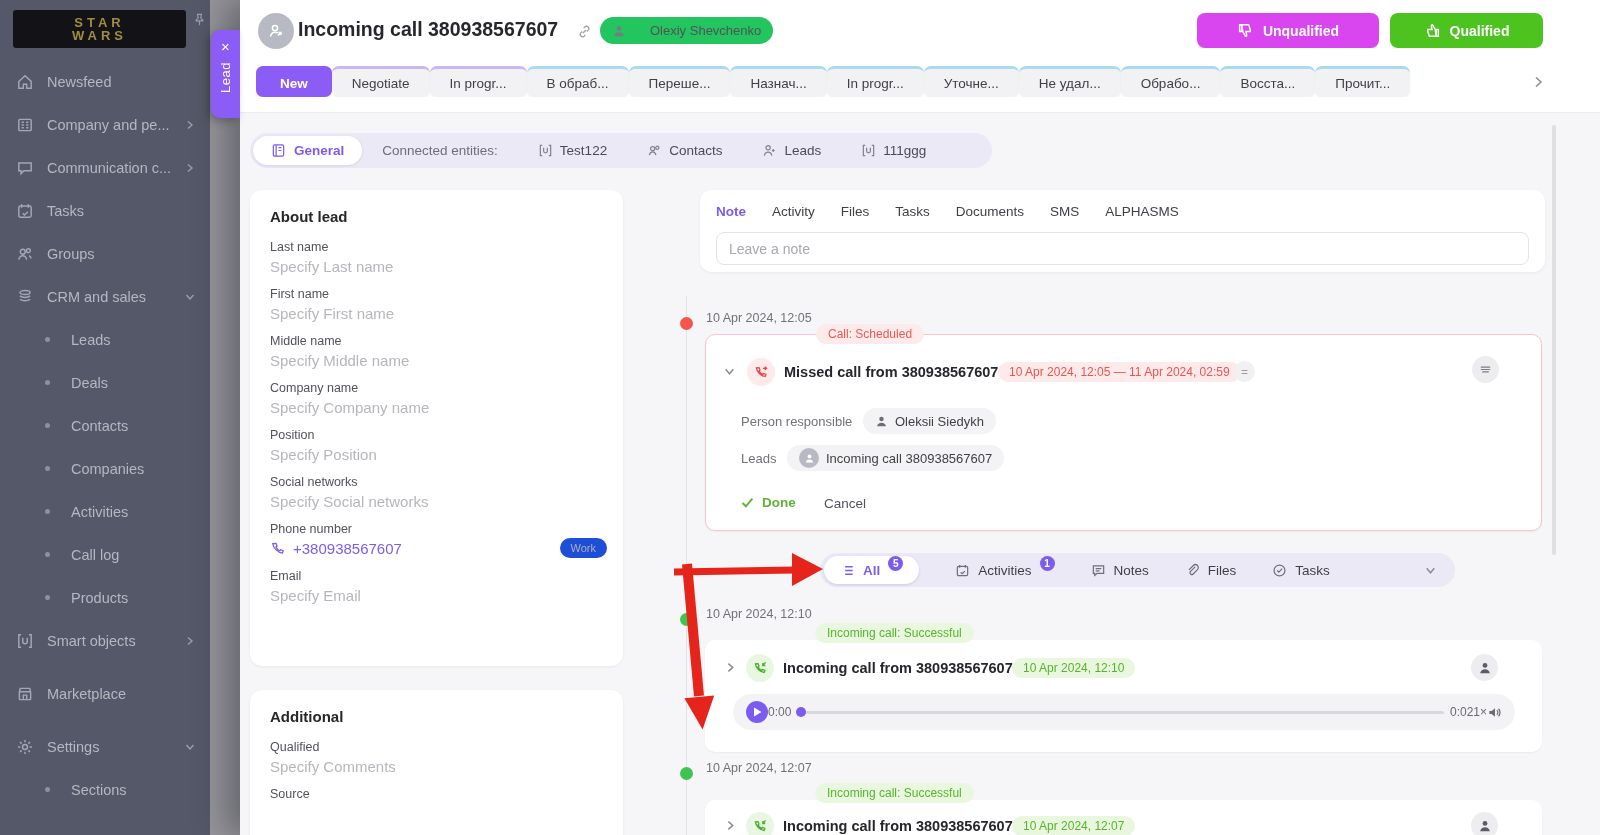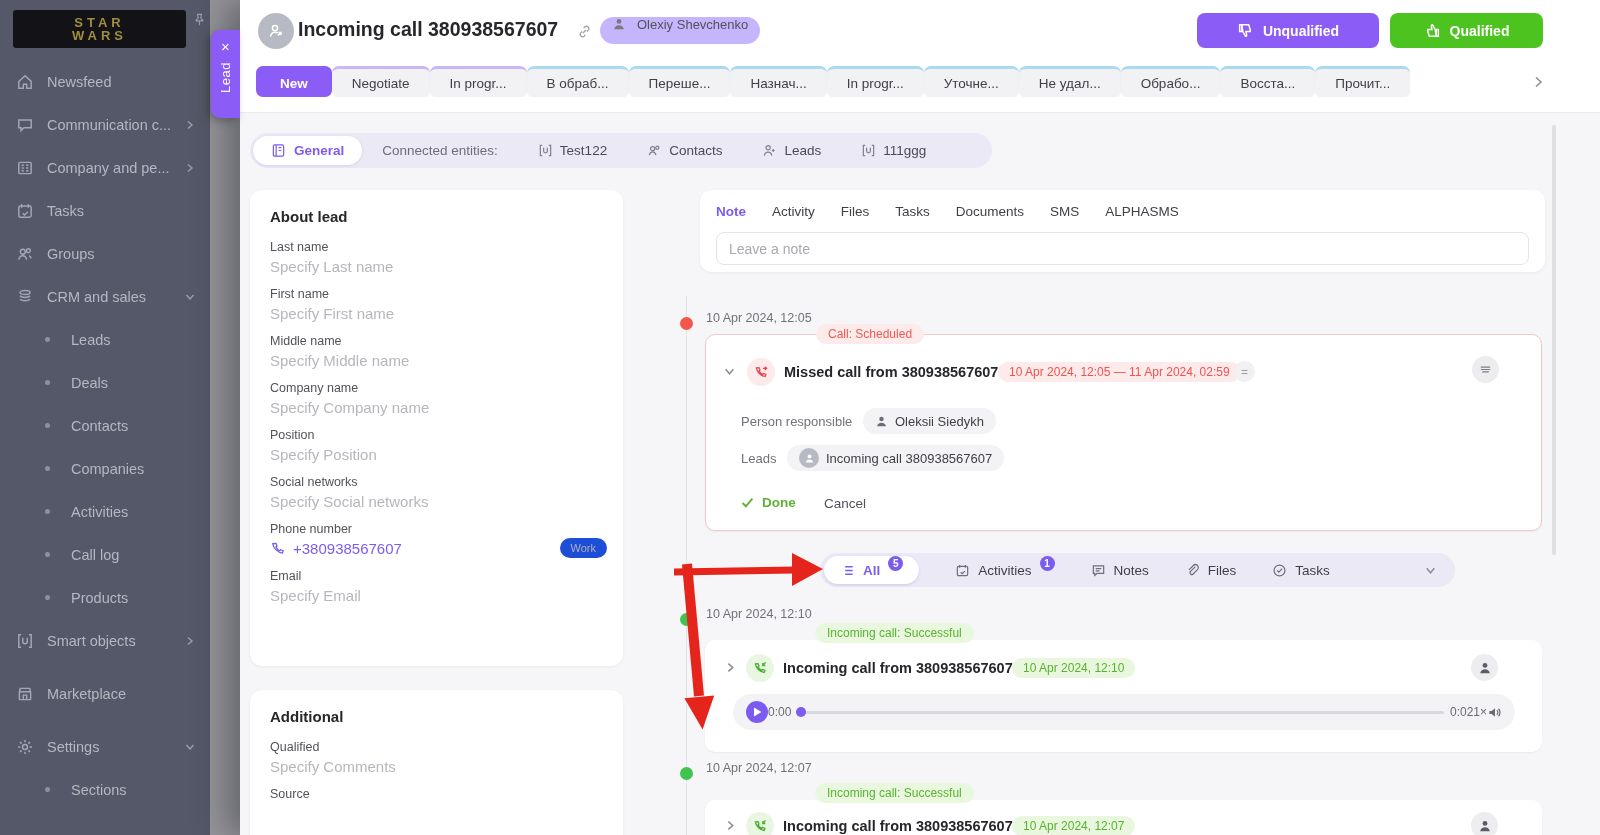--- a/index.html
+++ b/index.html
@@ -26,25 +26,25 @@
   .leadtab .x{font-size:15px;line-height:1;margin-bottom:8px}
   .leadtab .txt{writing-mode:vertical-rl;transform:rotate(180deg);font-size:13px;letter-spacing:.5px}
   
   .panel{position:absolute;left:240px;top:0;width:1360px;height:835px;background:#f6f6f8;z-index:30;
          box-shadow:-14px 0 30px rgba(15,15,25,.35);overflow:hidden}
   .phead{position:absolute;left:0;top:0;width:1360px;height:113px;background:#fff;border-bottom:1px solid #ececf0}
   .hava{position:absolute;left:18px;top:13px;width:36px;height:36px;border-radius:50%;background:#b7bac2;
         display:flex;align-items:center;justify-content:center;color:#fff}
   .htitle{position:absolute;left:58px;top:18px;font-size:19.5px;font-weight:700;color:#26272b}
   .hlink{position:absolute;left:336px;top:23px;color:#a2a5ad;cursor:pointer}
-  .howner{position:absolute;left:360px;top:17px;height:27px;background:#c4b5fd;border-radius:14px;display:flex;
-          gap:11px;padding:0 12px;font-size:13px;color:#52525b;cursor:pointer}
+  .howner{position:absolute;left:360px;top:17px;height:27px;background:#22c55e;border-radius:14px;display:flex;
+          align-items:center;gap:24px;padding:0 12px;font-size:13px;color:#52525b;cursor:pointer}
   .btn{position:absolute;top:13px;height:35px;border-radius:8px;display:flex;align-items:center;justify-content:center;
        gap:9px;color:#fff;font-size:14px;font-weight:700;cursor:pointer}
-  .btn-red{left:957px;width:182px;background:#8b5cf6}
+  .btn-red{left:957px;width:182px;background:#d946ef}
   .btn-green{left:1150px;width:153px;background:#4cc31f}
   .dots{position:relative;width:4px;height:4px;border-radius:50%;background:#71717a;
         box-shadow:0 -6px 0 #71717a,0 6px 0 #71717a}
   .hdots{position:absolute;left:1322px;top:29px;cursor:pointer}
   
   .stagerow{position:absolute;left:16px;top:66px;width:1268px;display:flex;overflow:hidden}
   .stage{flex:0 0 auto;height:31px;padding:0 20px;background:#f2f2f5;border-radius:7px;font-size:13.5px;color:#3f3f46;
          display:flex;align-items:center;border-top:3px solid transparent;box-shadow:0 1px 2px rgba(0,0,0,.05);cursor:pointer}
   .acc-p{border-top-color:#c9b6f6}.acc-b{border-top-color:#a9daf0}
   .stage.new{background:#8b5cf6;border-top-color:#8b5cf6;color:#fff;font-weight:700;padding:0 24px}
@@ -137,38 +137,38 @@
       <span class="ico">
           <svg viewBox="0 0 16 16" width="18" height="18" fill="none" stroke="currentColor" stroke-width="1.3">
             <path d="M2.5 7.5 8 2.5l5.5 5v6h-4v-3.5h-3V13.5h-4z"></path>
           </svg>
         </span>
       <span>Newsfeed</span>
     </div>
     <div class="srow">
       <span class="ico">
           <svg viewBox="0 0 16 16" width="18" height="18" fill="none" stroke="currentColor" stroke-width="1.3">
-            <path d="M2.5 3.5h11v7h-6.5l-2.5 2.5v-2.5h-2z"></path>
-          </svg>
-        </span>
-      <span>Communication c...</span>
+            <rect x="2.5" y="3" width="11" height="10" rx="1"></rect>
+            <path d="M5 5.5h2M5 8h2M5 10.5h2M9 5.5h2M9 8h2M9 10.5h2"></path>
+          </svg>
+        </span>
+      <span>Company and pe...</span>
       <span class="chev">
           <svg width="12" height="12" viewBox="0 0 12 12" fill="none" stroke="currentColor" stroke-width="1.4">
             <polyline points="4,2.5 8,6 4,9.5"></polyline>
           </svg>
         </span>
     </div>
     <div class="srow">
       <span class="ico">
           <svg viewBox="0 0 16 16" width="18" height="18" fill="none" stroke="currentColor" stroke-width="1.3">
-            <rect x="2.5" y="3" width="11" height="10" rx="1"></rect>
-            <path d="M5 5.5h2M5 8h2M5 10.5h2M9 5.5h2M9 8h2M9 10.5h2"></path>
-          </svg>
-        </span>
-      <span>Company and pe...</span>
+            <path d="M2.5 3.5h11v7h-6.5l-2.5 2.5v-2.5h-2z"></path>
+          </svg>
+        </span>
+      <span>Communication c...</span>
       <span class="chev">
           <svg width="12" height="12" viewBox="0 0 12 12" fill="none" stroke="currentColor" stroke-width="1.4">
             <polyline points="4,2.5 8,6 4,9.5"></polyline>
           </svg>
         </span>
     </div>
     <div class="srow">
       <span class="ico">
           <svg viewBox="0 0 16 16" width="18" height="18" fill="none" stroke="currentColor" stroke-width="1.3">
             <rect x="2.5" y="3.5" width="11" height="10" rx="1.5"></rect>

